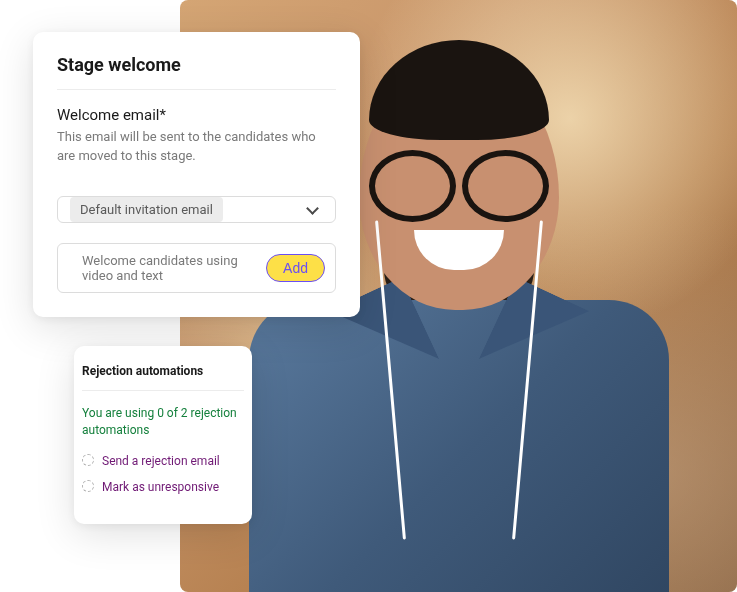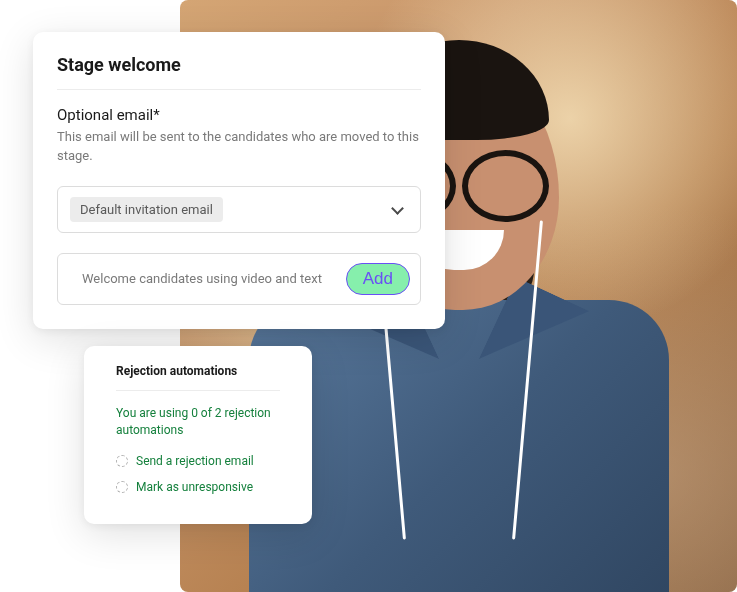--- a/index.html
+++ b/index.html
@@ -138,21 +138,21 @@
     .card {
       position: absolute;
       background: #fff;
       border-radius: 10px;
       box-shadow: 0 10px 40px rgba(0,0,0,0.12), 0 2px 8px rgba(0,0,0,0.06);
     }
 
     .card-welcome {
       left: 33px;
       top: 32px;
-      width: 412px;
+      width: 327px;
       padding: 22px 24px 24px;
     }
     .card-welcome h2 {
       font-size: 18px;
       font-weight: 700;
       color: #1a1a1a;
       padding-bottom: 14px;
       border-bottom: 1px solid #ececec;
       margin-bottom: 16px;
     }
@@ -164,26 +164,26 @@
     }
     .field-optional {
       font-size: 13px;
       color: #9a9a9a;
       font-weight: 400;
     }
     .field-help {
       font-size: 13px;
       color: #7a7a7a;
       line-height: 1.45;
-      margin-bottom: 20px;
+      margin-bottom: 30px;
     }
     .select-box {
       border: 1px solid #dcdcdc;
       border-radius: 6px;
-      padding: 10px 12px;
+      padding: 0 12px;
       display: flex;
       align-items: center;
       justify-content: space-between;
       cursor: pointer;
       margin-bottom: 20px;
     }
     .select-chip {
       background: #ececec;
       padding: 5px 10px;
       border-radius: 4px;
@@ -215,54 +215,53 @@
       align-items: center;
       justify-content: space-between;
     }
     .input-placeholder {
       font-size: 13px;
       color: #7a7a7a;
     }
     .btn-outline {
       border: 1px solid #6a4ff5;
       color: #6a4ff5;
-      background: #86efac;
+      background: #fde047;
       border-radius: 16px;
       padding: 5px 16px;
-      font-size: 17px;
+      font-size: 14px;
       cursor: pointer;
     }
 
     .card-rejection {
-      left: 84px;
+      left: 74px;
       top: 346px;
-      width: 228px;
-      padding: 18px 32px;
+      width: 178px;
+      padding: 18px 8px;
     }
     .card-rejection h3 {
       font-size: 12px;
       font-weight: 700;
       color: #1a1a1a;
       padding-bottom: 12px;
       border-bottom: 1px solid #ececec;
       margin-bottom: 14px;
     }
     .rejection-status {
       font-size: 12px;
       color: #15803d;
       line-height: 1.45;
       margin-bottom: 14px;
     }
     .radio-item {
       display: flex;
-      align-items: center;
       gap: 8px;
       margin-bottom: 12px;
       font-size: 12px;
-      color: #15803d;
+      color: #701a75;
       cursor: pointer;
     }
     .radio-circle {
       width: 12px;
       height: 12px;
       border: 1px dashed #b0b0b0;
       border-radius: 50%;
       flex-shrink: 0;
     }
     .btn-small {
@@ -289,21 +288,21 @@
     <div class="hair"></div>
     <div class="glasses"></div>
     <div class="smile"></div>
     <div class="earphone-wire"></div>
   </div>
 </div>
 
 <div class="card card-welcome">
   <h2>Stage welcome</h2>
 
-  <div class="field-label">Optional email*</div>
+  <div class="field-label">Welcome email*</div>
   <div class="field-help">This email will be sent to the candidates who are moved to this stage.</div>
 
   <div class="select-box">
     <span class="select-chip">Default invitation email</span>
     <span class="chevron"></span>
   </div>
 
 
   <div class="input-row" style="padding-left:24px;">
     <span class="input-placeholder">Welcome candidates using video and text</span>

